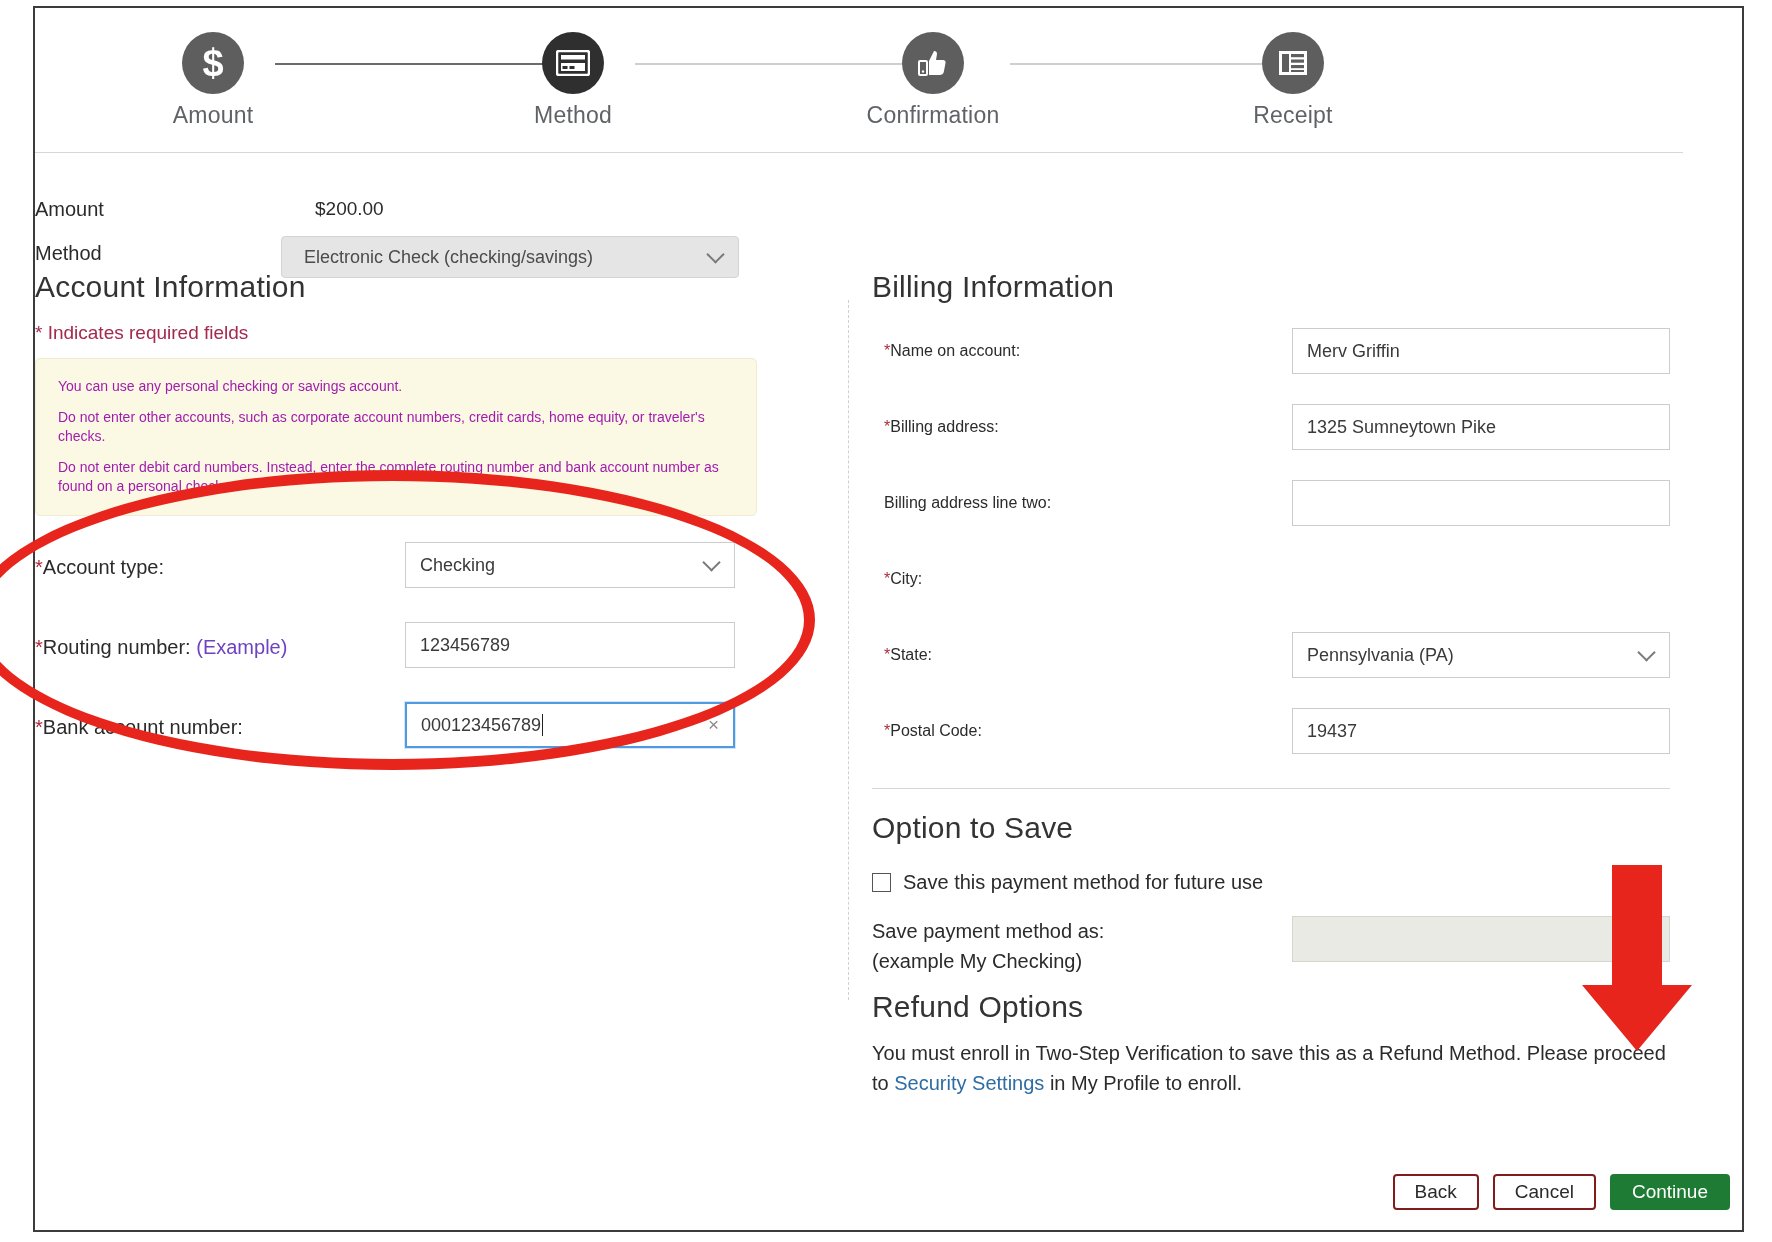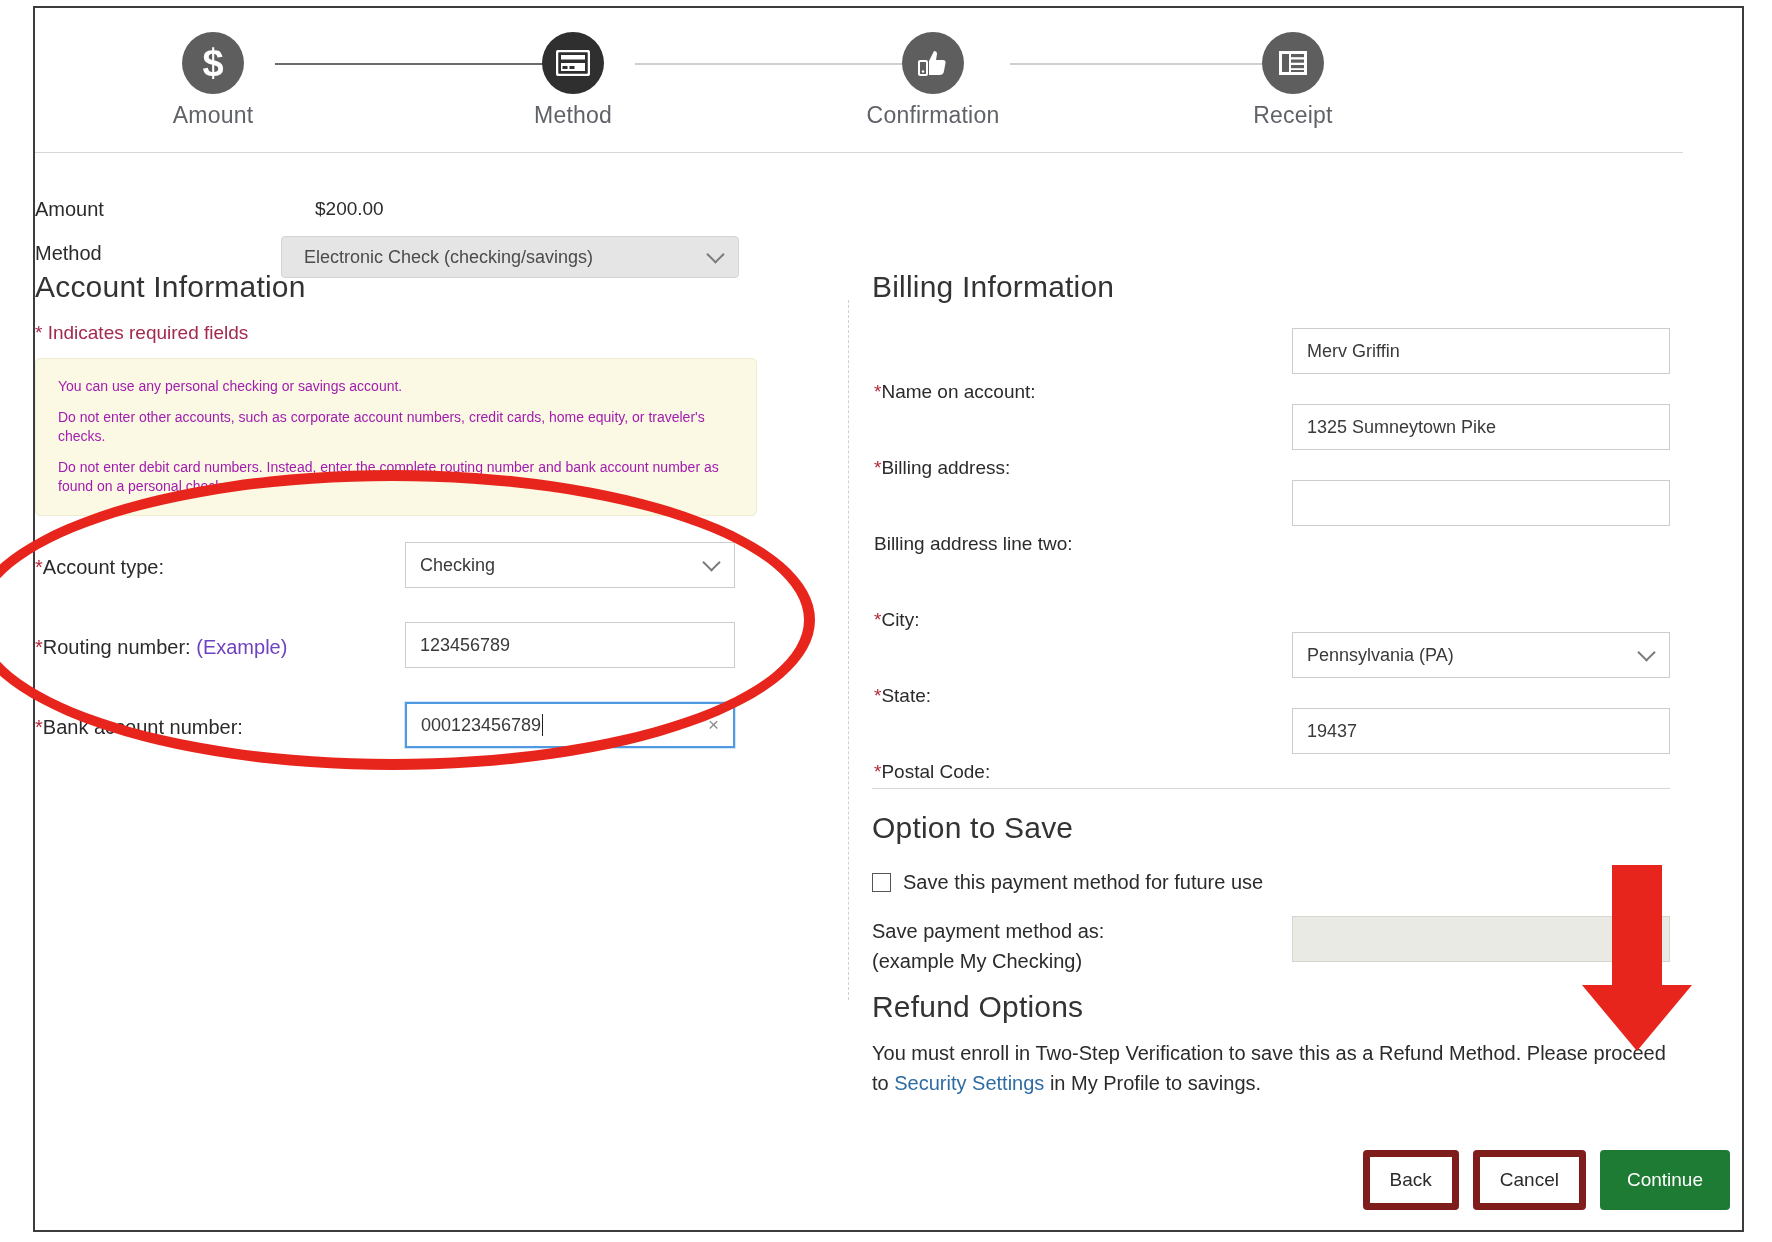--- a/index.html
+++ b/index.html
@@ -188,22 +188,22 @@
   }
 
   
   .right-col {
     position: absolute;
     left: 872px; top: 270px;
     width: 812px;
   }
   .brow { position: relative; height: 62px; margin-top: 14px; }
   .blabel {
-    position: absolute; left: 2px; top: 14px;
-    font-size: 19px; color: #2b2b2b; margin-top: 39px;
+    position: absolute; left: 12px; top: 14px;
+    font-size: 16px; color: #2b2b2b;
   }
   .bcontrol {
     position: absolute;
     left: 420px; top: 0;
     width: 378px; height: 46px;
     border: 1px solid #ccc;
     border-radius: 0;
     background: #fff;
     display: flex; align-items: center;
     padding: 0 14px;
@@ -242,23 +242,23 @@
   }
   .sec-link { color: #2e6ca4; }
 
   
   .btn-bar {
     position: absolute;
     right: 42px; bottom: 32px;
     display: flex; gap: 14px;
   }
   .btn {
-    height: 60px;
+    height: 36px;
     padding: 8px 20px;
-    border: 7px solid #7f1d1d;
+    border: 2px solid #7f1d1d;
     border-radius: 4px;
     background: #fff;
     font-size: 19px;
     color: #2b2b2b;
     display: flex; align-items: center; justify-content: center;
     font-family: "Liberation Sans", sans-serif;
     cursor: pointer;
   }
   .btn.primary {
     background: #1e7b34;
@@ -455,21 +455,21 @@
         <span>Save payment method as:</span><br>
         <span>(example My Checking)</span>
       </div>
       <div class="bcontrol disabled" style="top:0;">
         <span></span>
       </div>
     </div>
 
     <div class="h2" style="margin-top:4px;">Refund Options</div>
     <div class="refund-text">
-      <span>You must enroll in Two-Step Verification to save this as a Refund Method. Please proceed to </span><span class="sec-link">Security Settings</span><span> in My Profile to savings.</span>
+      <span>You must enroll in Two-Step Verification to save this as a Refund Method. Please proceed to </span><span class="sec-link">Security Settings</span><span> in My Profile to enroll.</span>
     </div>
   </div>
 
   <div class="btn-bar">
     <div class="btn">Back</div>
     <div class="btn">Cancel</div>
     <div class="btn primary">Continue</div>
   </div>
 
   <div class="annot-ellipse"></div>

